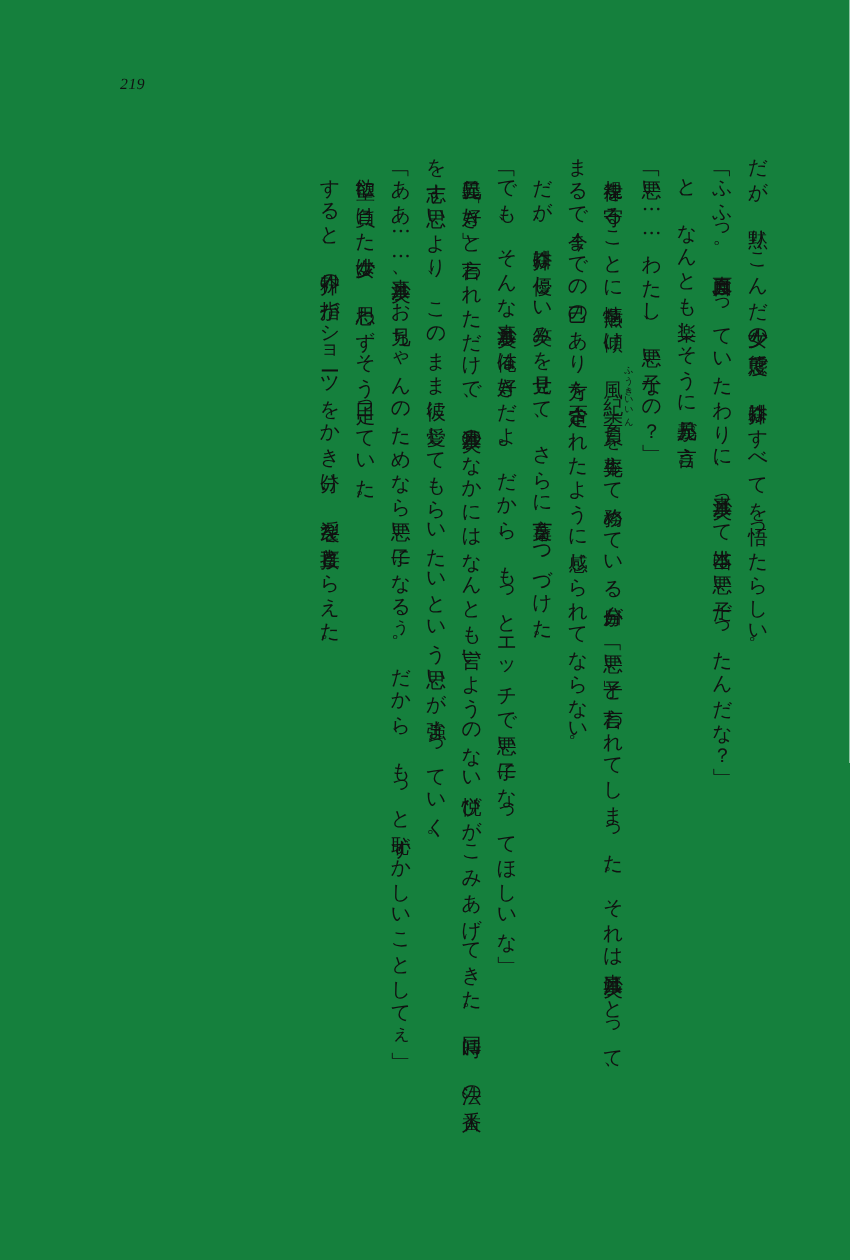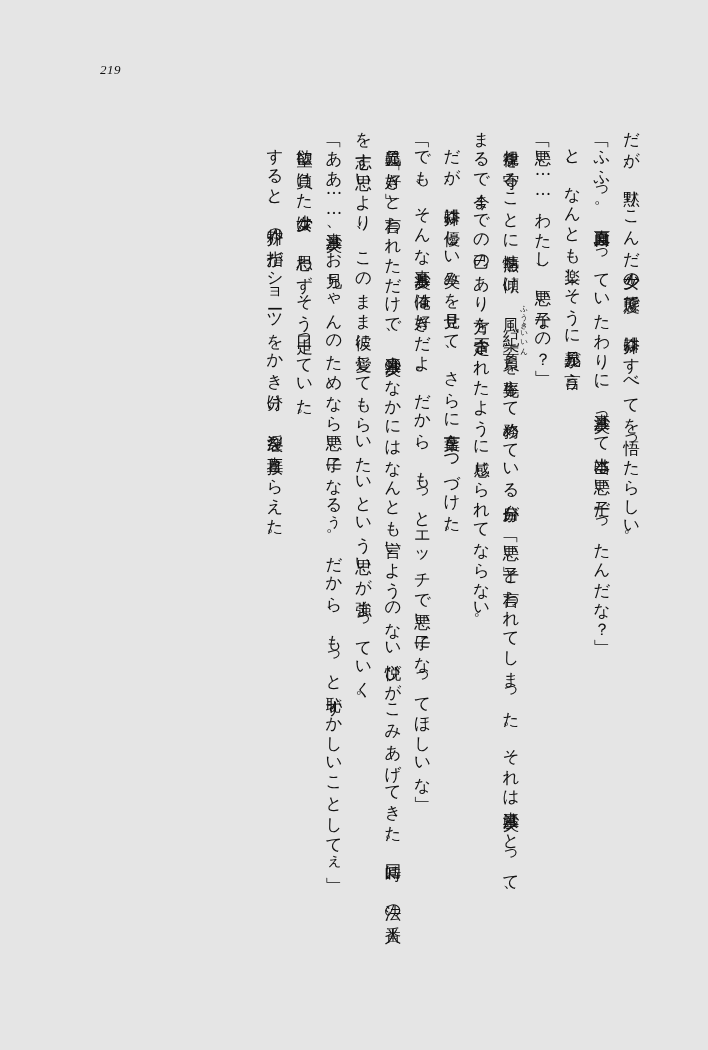--- a/index.html
+++ b/index.html
@@ -8,21 +8,21 @@
     background: #ffffff;
   }
   body {
     font-family: "Liberation Serif", "DejaVu Serif", serif;
     color: #111111;
   }
   #page {
     position: relative;
     width: 708px;
     height: 1050px;
-    background: #e5e5e5;
+    background: #15803d;
     overflow: hidden;
   }
   #page-number {
     position: absolute;
     top: 62px;
     left: 100px;
     font-size: 13px;
     font-style: italic;
     font-family: "Liberation Serif", "DejaVu Serif", serif;
     color: #111111;

